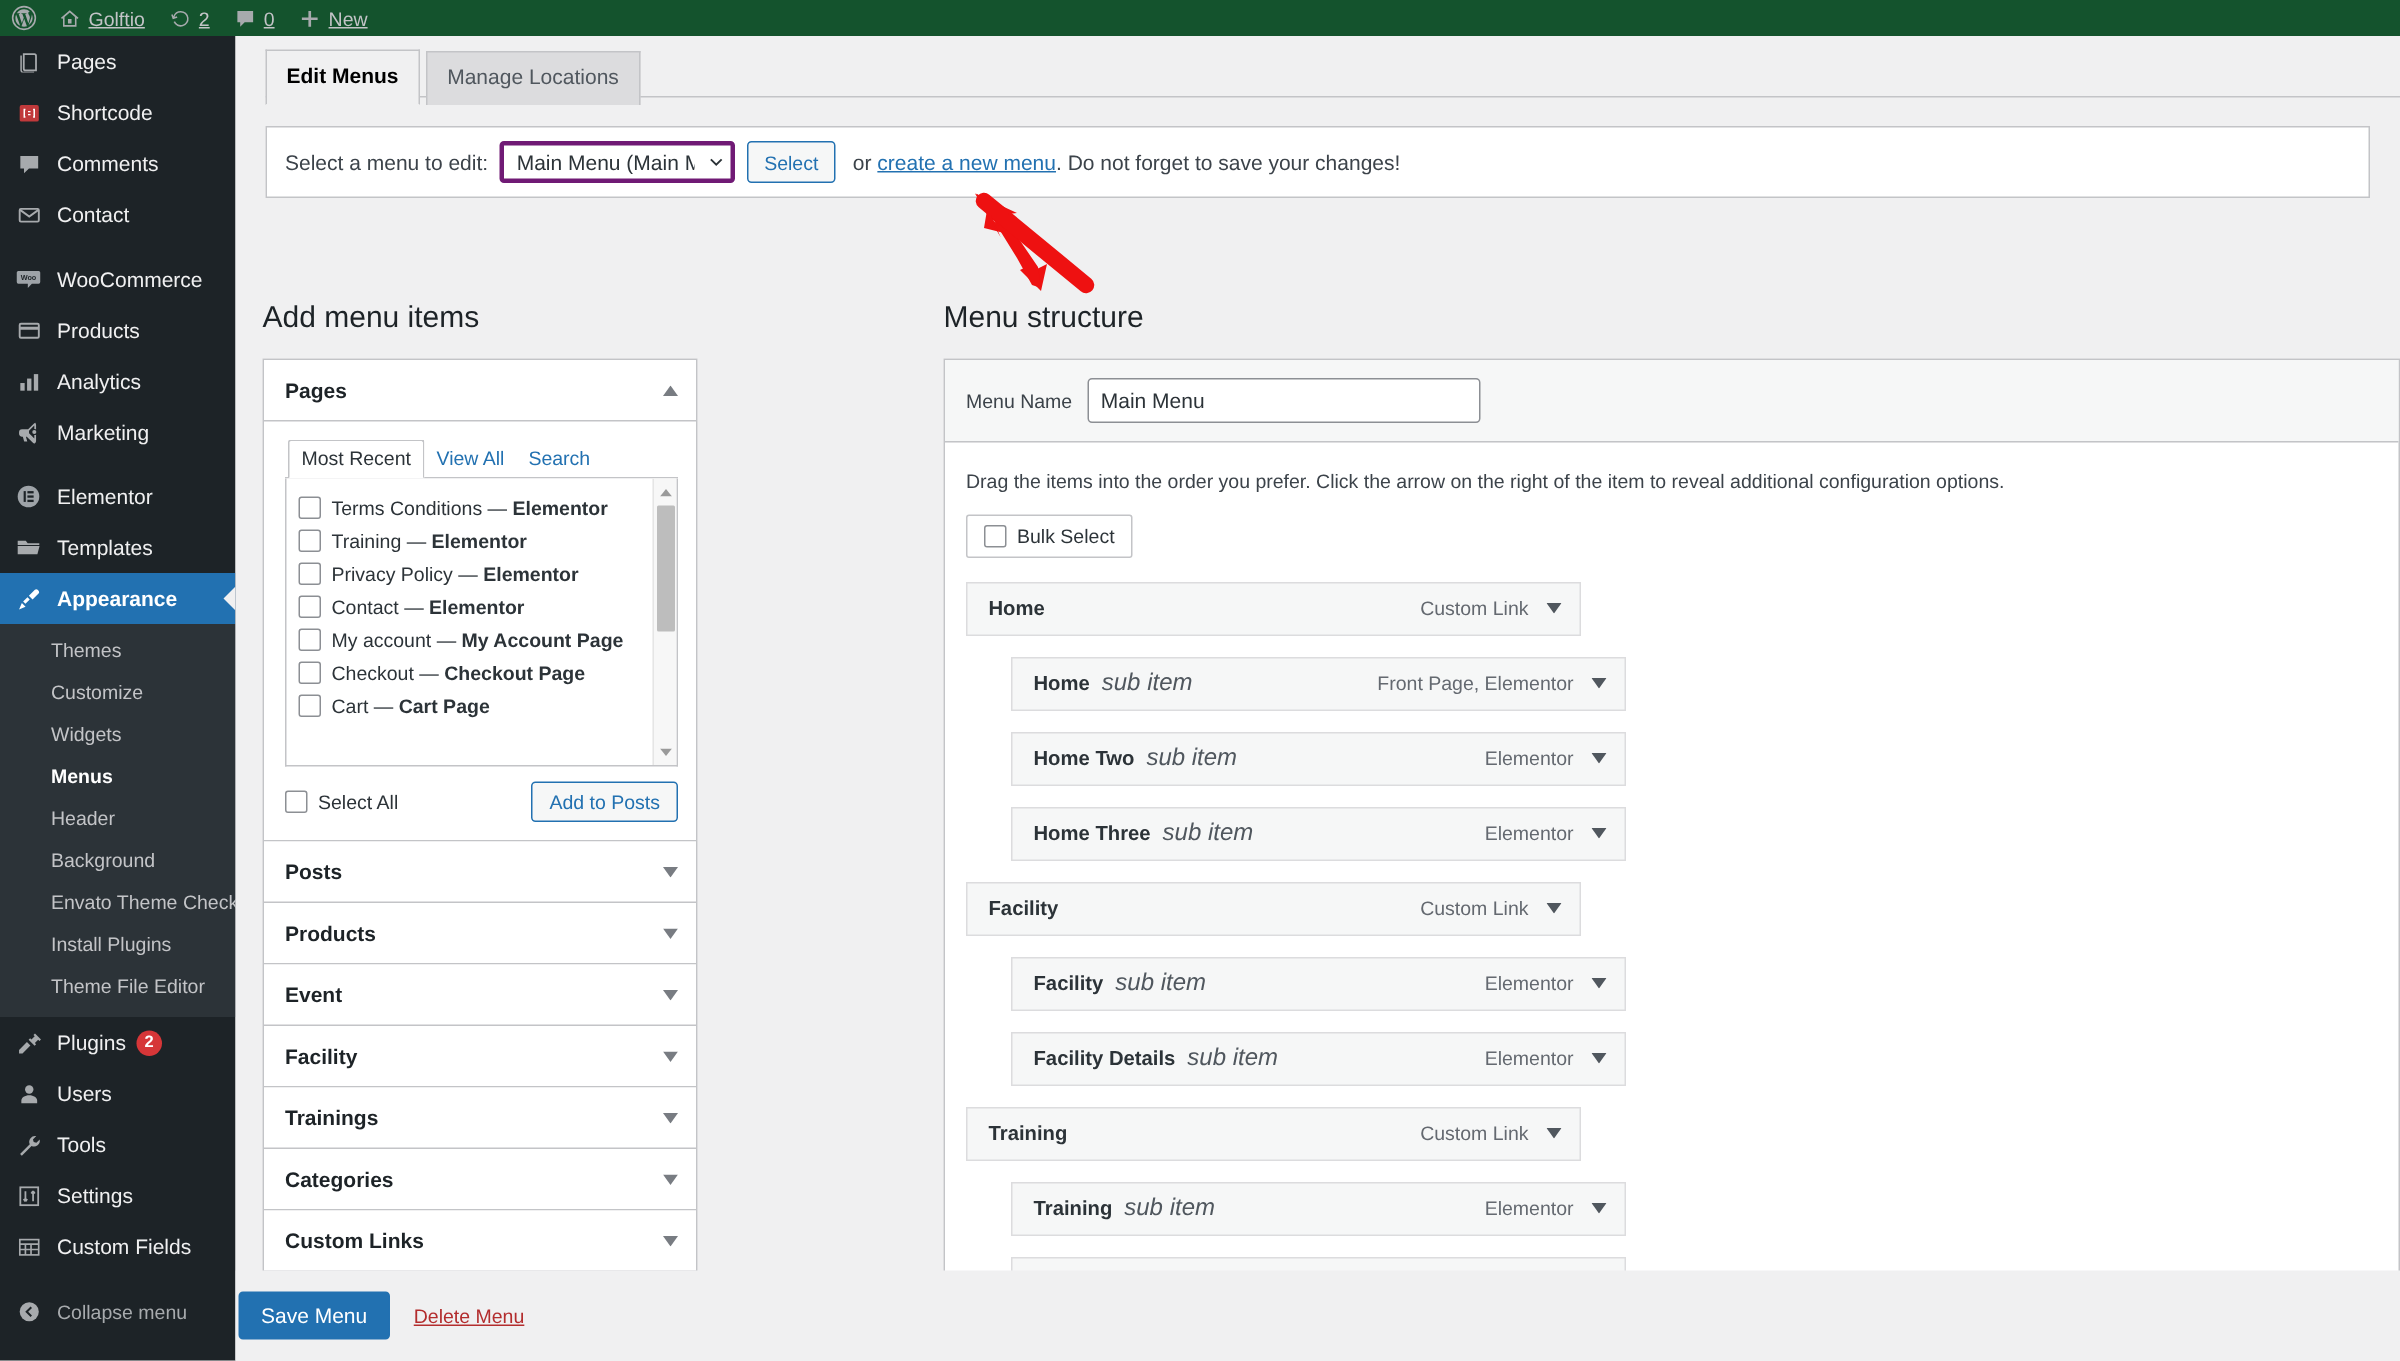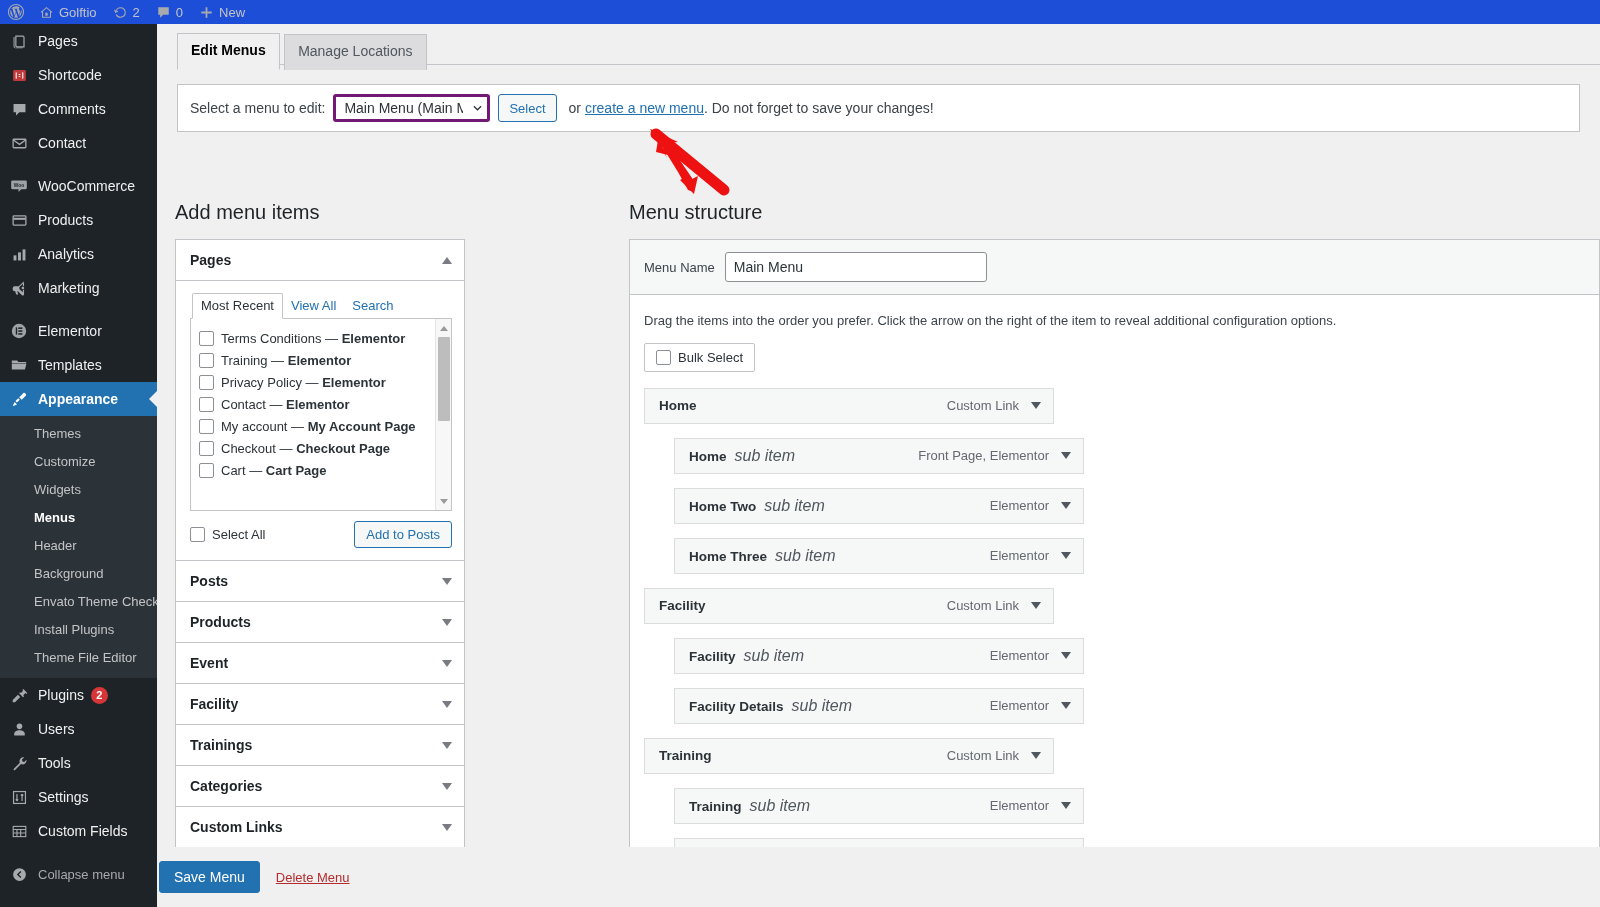--- a/index.html
+++ b/index.html
@@ -10,25 +10,26 @@
     font-family: "Liberation Sans", sans-serif;
     background: #f0f0f1;
     color: #3c434a;
     -webkit-font-smoothing: antialiased;
   }
 
   
   #adminbar {
     position: absolute; top: 0; left: 0;
     width: 1600px; height: 24px;
-    background: #1d4ed8;
+    background: #14532d;
     color: #c3c4c7;
     display: flex; align-items: flex-start;
     font-size: 13px;
     z-index: 50;
+    text-decoration: underline;
   }
   .ab-item {
     display: flex; align-items: center; gap: 5px;
     height: 24px; padding: 0 8px;
     color: #c3c4c7; text-decoration: none;
     white-space: nowrap;
   }
   .ab-logo { padding-left: 7px; padding-right: 6px; }
   .ab-ico { display: inline-block; line-height: 0; }
   .ab-ico svg { display: block; }

